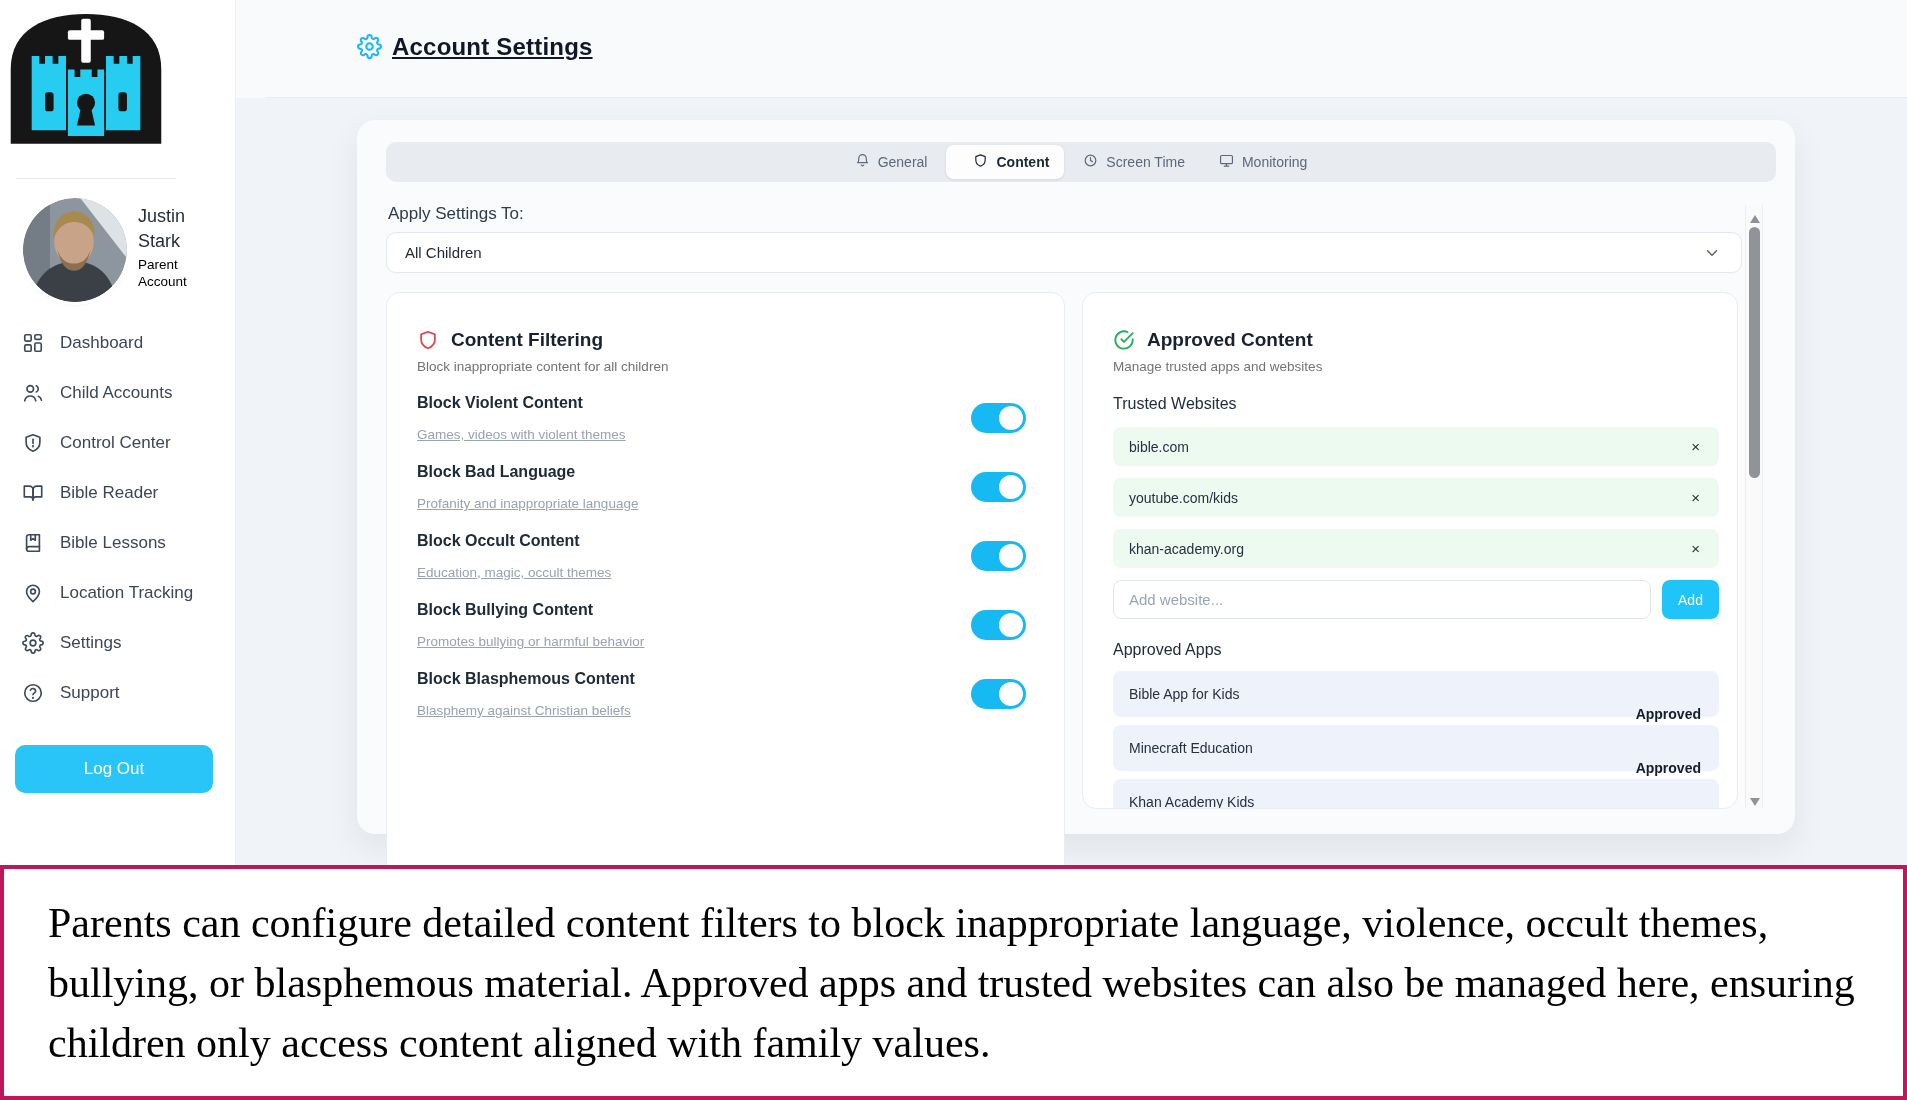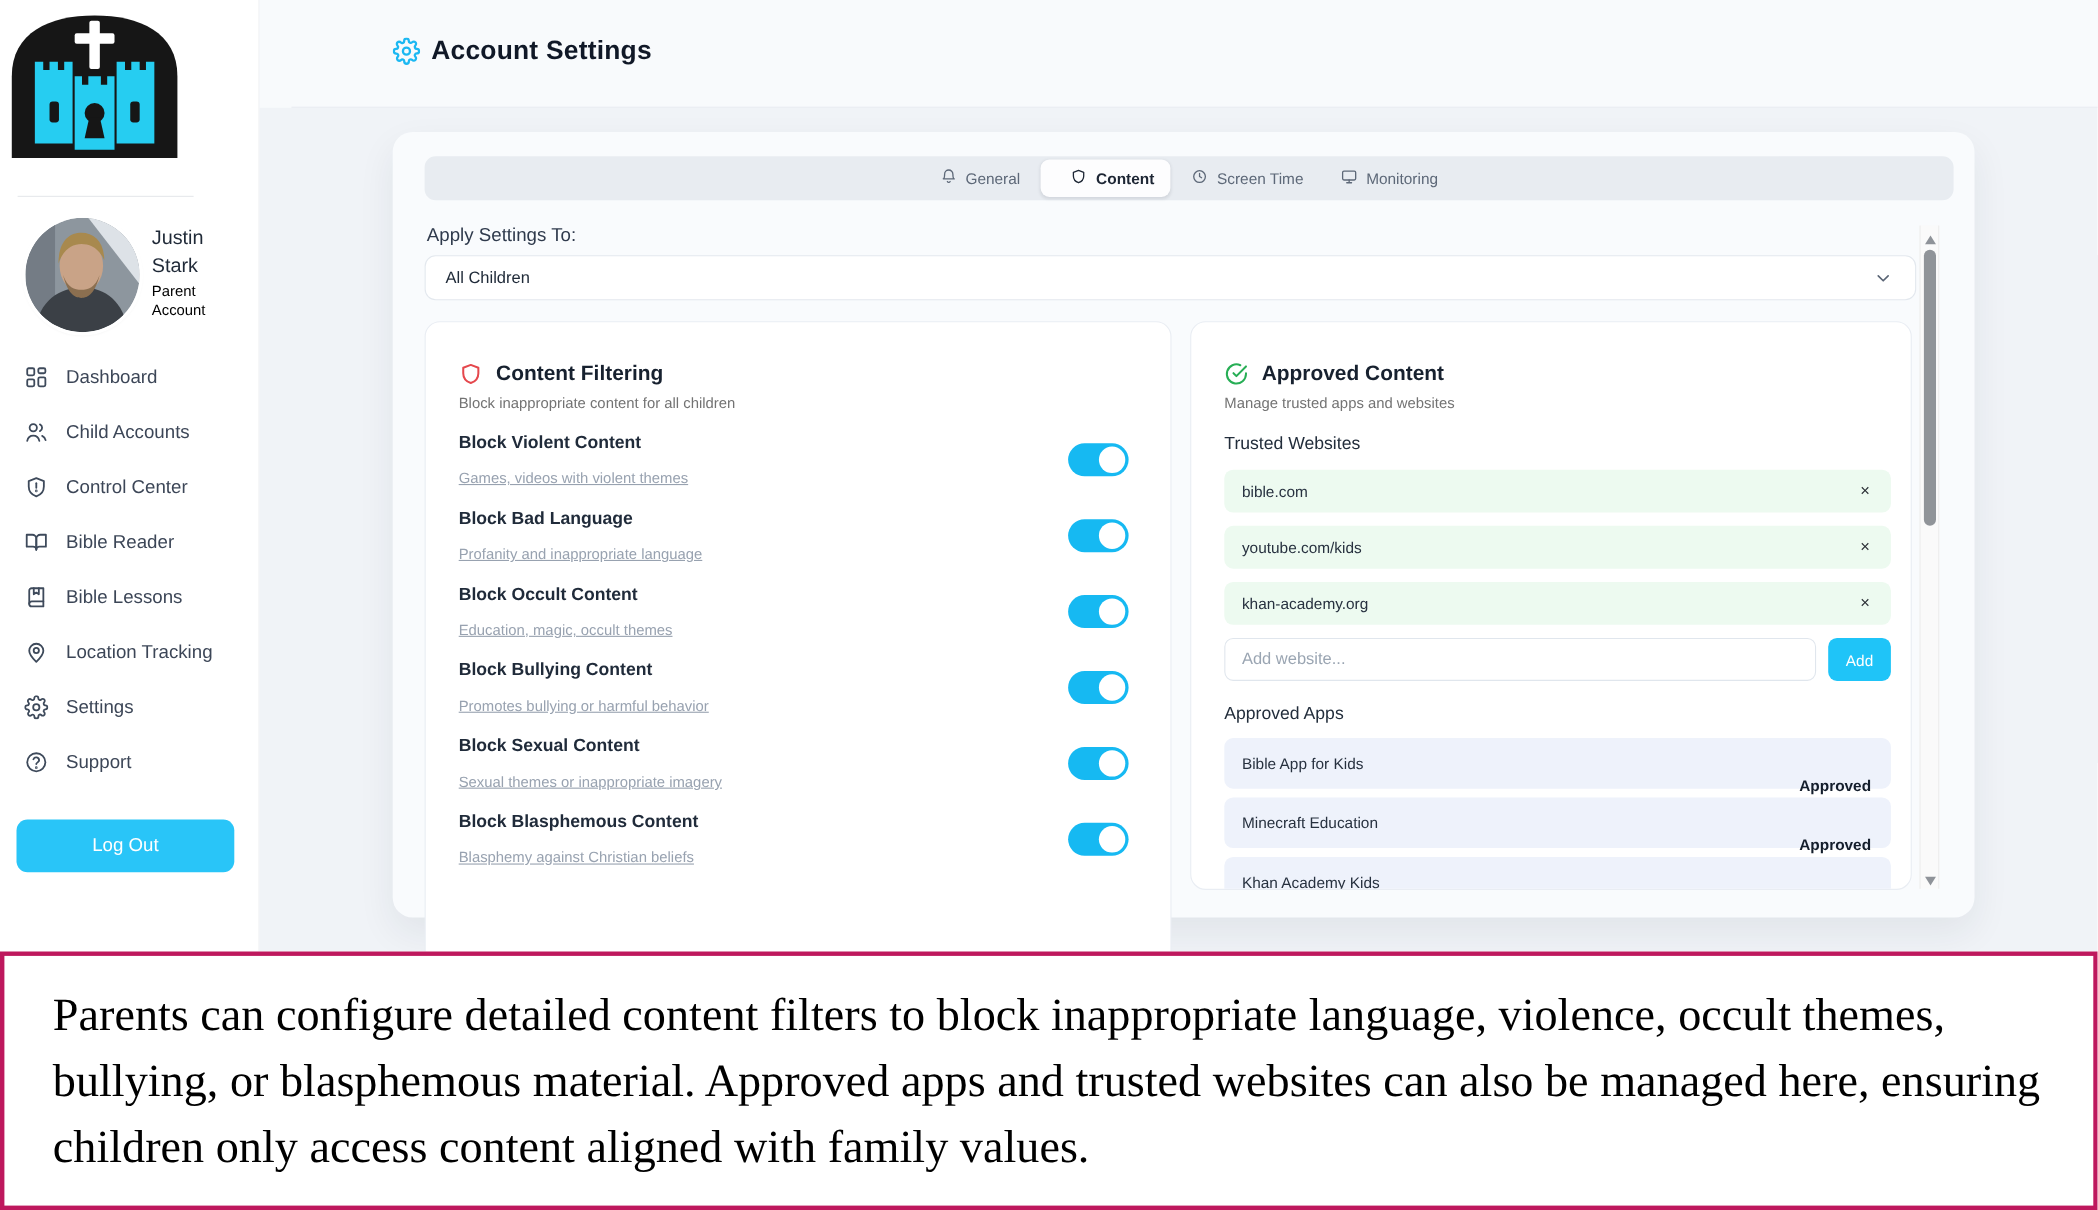--- a/index.html
+++ b/index.html
@@ -21,21 +21,21 @@
   .nav-item .nlabel { margin-left:16px; font-size:17px; color:#3c4657; }
   .nav-item svg { width:22px; height:22px; stroke:currentColor; fill:none; stroke-width:1.8; stroke-linecap:round; stroke-linejoin:round; }
   .logout-btn { position:absolute; left:15px; top:745px; width:198px; height:48px; background:#29c5f8; color:#fff; font-size:17px; border:none; border-radius:10px; display:flex; align-items:center; justify-content:center; cursor:pointer; }
 
   
   .main { position:absolute; left:236px; top:0; width:1671px; height:865px; background:#f0f3f7; }
   .topbar { position:absolute; left:0; top:0; width:1671px; height:98px; background:#f8fafc; }
   .topbar::after { content:""; position:absolute; left:29px; right:0; bottom:0; height:1px; background:#e8ebf0; }
   .gear-accent { position:absolute; left:121px; top:34px; width:25px; height:25px; color:#1cb8f2; }
   .gear-accent svg { width:25px; height:25px; stroke:currentColor; fill:none; stroke-width:2; stroke-linecap:round; stroke-linejoin:round; }
-  .page-title { position:absolute; left:156px; top:33px; font-size:24px; font-weight:700; color:#101827; letter-spacing:.2px; }
+  .page-title { position:absolute; left:156px; top:33px; font-size:24px; font-weight:700; color:#101827; letter-spacing:.2px;text-decoration:underline; }
 
   .card { position:absolute; left:121px; top:120px; width:1438px; height:714px; background:#f9fbfd; border-radius:18px; box-shadow:0 14px 34px rgba(30,41,59,.07); }
 
   .tabbar { position:absolute; left:29px; top:22px; width:1390px; height:40px; background:#e8ecf1; border-radius:10px; display:flex; align-items:center; justify-content:center; gap:4px; }
   .tab { display:flex; align-items:center; gap:8px; padding:8px 15px; border-radius:8px; font-size:14px; color:#5d6878; cursor:pointer; }
   .tab svg { width:15px; height:15px; stroke:currentColor; fill:none; stroke-width:1.9; stroke-linecap:round; stroke-linejoin:round; }
   .tab.selected { background:#fdfdfe; color:#1d2634; font-weight:600; box-shadow:0 1px 3px rgba(15,23,42,.10);padding-left:27px; }
 
   .apply-label { position:absolute; left:31px; top:84px; font-size:17px; font-weight:500; color:#2f3a4c; }
   .select { position:absolute; left:29px; top:112px; width:1356px; height:41px; background:#fff; border:1px solid #e3e8ee; border-radius:10px; display:flex; align-items:center; cursor:pointer; }
@@ -291,29 +291,20 @@
             <div>
                 <div class="t-title">Block Bullying Content</div>
                  <div class="t-desc">Promotes bullying or harmful behavior</div>
               </div>
             <div class="switch">
                 <div class="knob"></div>
               </div>
           </div>
           <div class="toggle-row">
             <div>
-                <div class="t-title">Block Sexual Content</div>
-                 <div class="t-desc">Sexual themes or inappropriate imagery</div>
-              </div>
-            <div class="switch">
-                <div class="knob"></div>
-              </div>
-          </div>
-          <div class="toggle-row">
-            <div>
                 <div class="t-title">Block Blasphemous Content</div>
                  <div class="t-desc">Blasphemy against Christian beliefs</div>
               </div>
             <div class="switch">
                 <div class="knob"></div>
               </div>
           </div>
         </div>
       </div>
 

